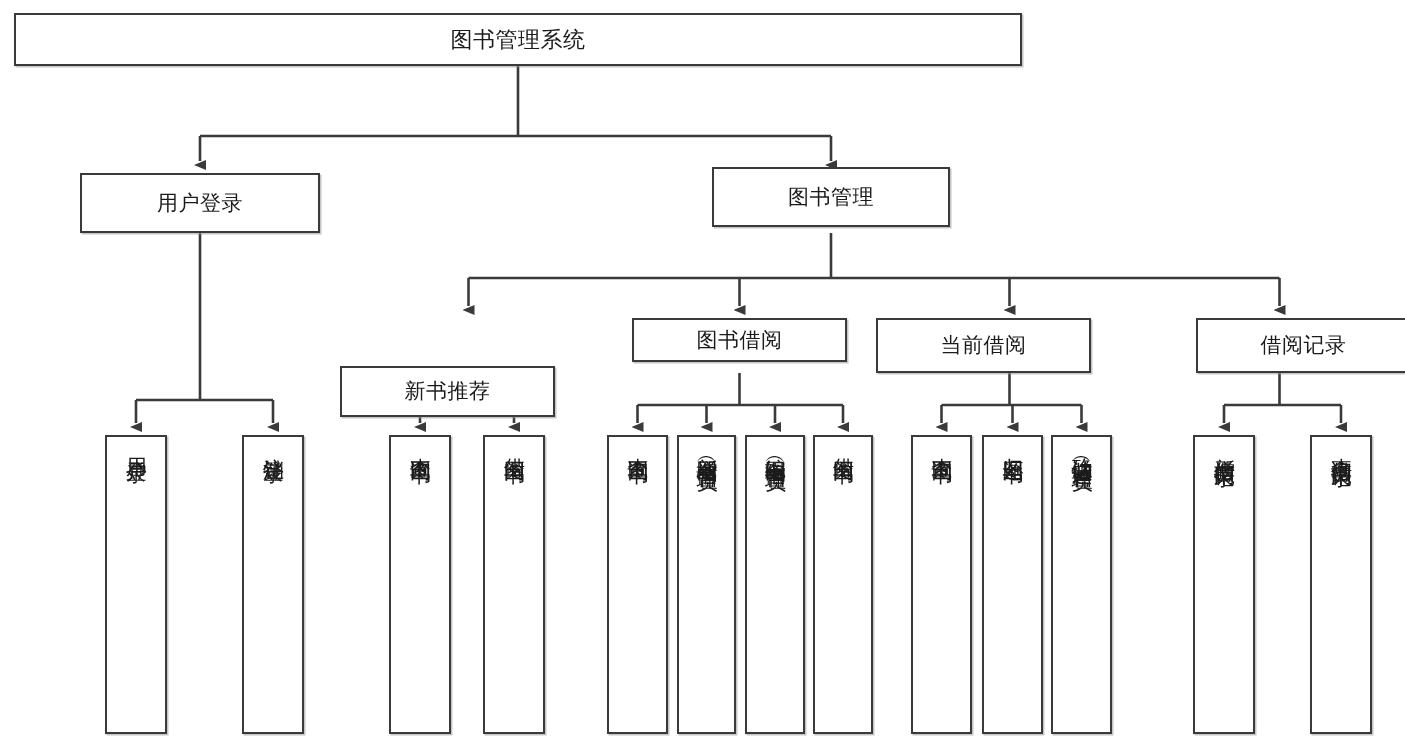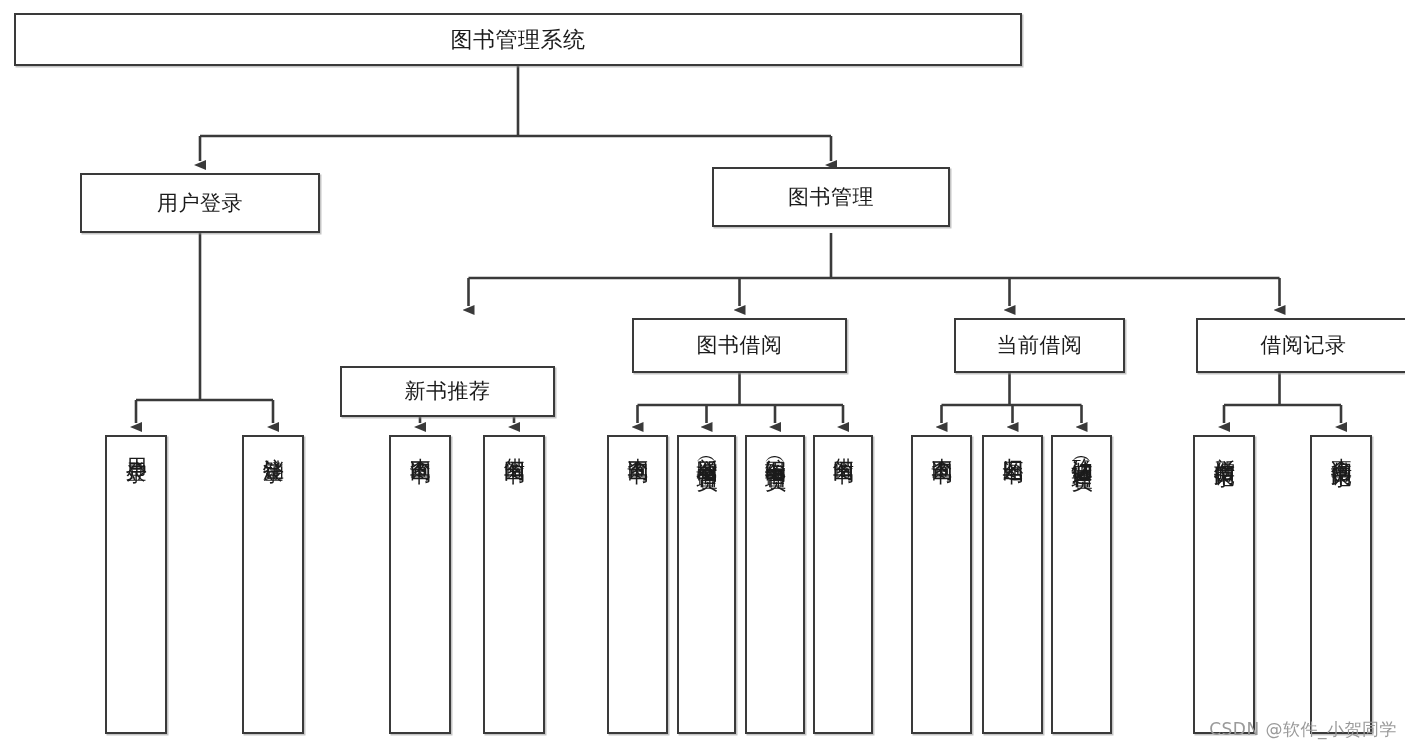--- a/index.html
+++ b/index.html
@@ -125,24 +125,24 @@
       </div>
       <div class="node horiz" style="left: 80px; top: 173px; width: 240px; height: 60px;">
         <span class="lbl">用户登录</span>
       </div>
       <div class="node horiz" style="left: 712px; top: 167px; width: 238px; height: 60px;">
         <span class="lbl">图书管理</span>
       </div>
       <div class="node horiz" style="left: 340px; top: 318px; width: 215px; height: 51px; margin-top: 48px;">
         <span class="lbl">新书推荐</span>
       </div>
-      <div class="node horiz" style="left: 632px; top: 318px; width: 215px; height: 55px;">
+      <div class="node horiz" style="left: 632px; top: 318px; width: 215px; height: 44px;">
         <span class="lbl">图书借阅</span>
       </div>
-      <div class="node horiz" style="left: 954px; top: 318px; width: 171px; height: 55px;">
+      <div class="node horiz" style="left: 876px; top: 318px; width: 215px; height: 55px;">
         <span class="lbl">当前借阅</span>
       </div>
       <div class="node horiz" style="left: 1196px; top: 318px; width: 215px; height: 55px;">
         <span class="lbl">借阅记录</span>
       </div>
       <div class="node vert" style="left: 105px; top: 435px; width: 62px; height: 299px;">
         <span class="lbl">用户登录</span>
       </div>
       <div class="node vert" style="left: 242px; top: 435px; width: 62px; height: 299px;">
         <span class="lbl">注销登录</span>
@@ -175,14 +175,13 @@
         <span class="lbl">确认归还（管理员）</span>
       </div>
       <div class="node vert" style="left: 1193px; top: 435px; width: 62px; height: 299px;">
         <span class="lbl">新增借阅记录</span>
       </div>
       <div class="node vert" style="left: 1310px; top: 435px; width: 62px; height: 299px;">
         <span class="lbl">查询借阅记录</span>
       </div>
     </div>
 
-  <div class="watermark">CSDN @软件_小贺同学</div>
 </div>
 
 </body></html>

